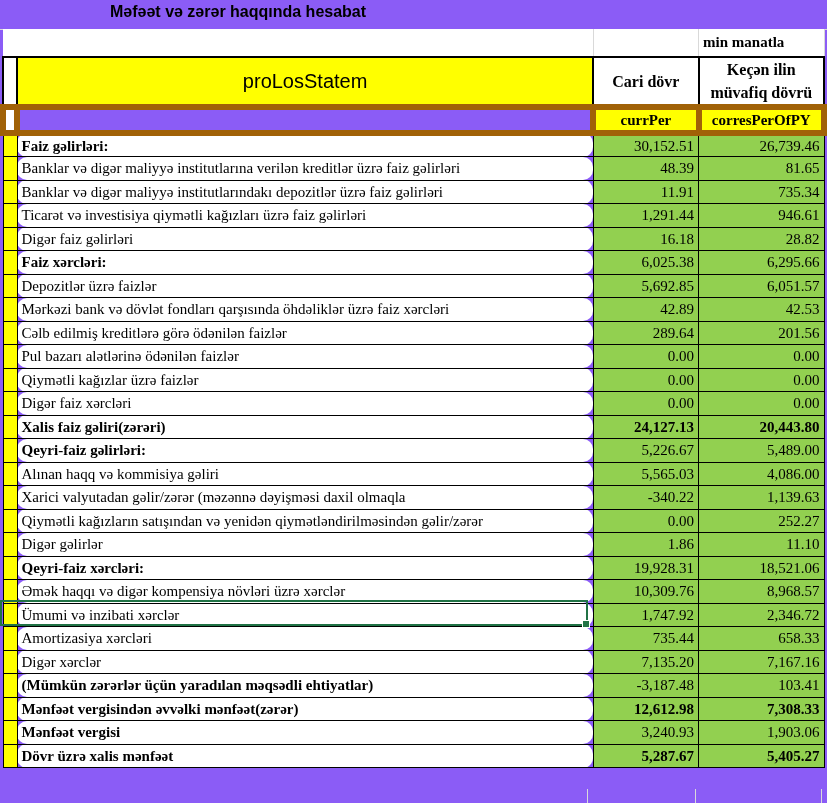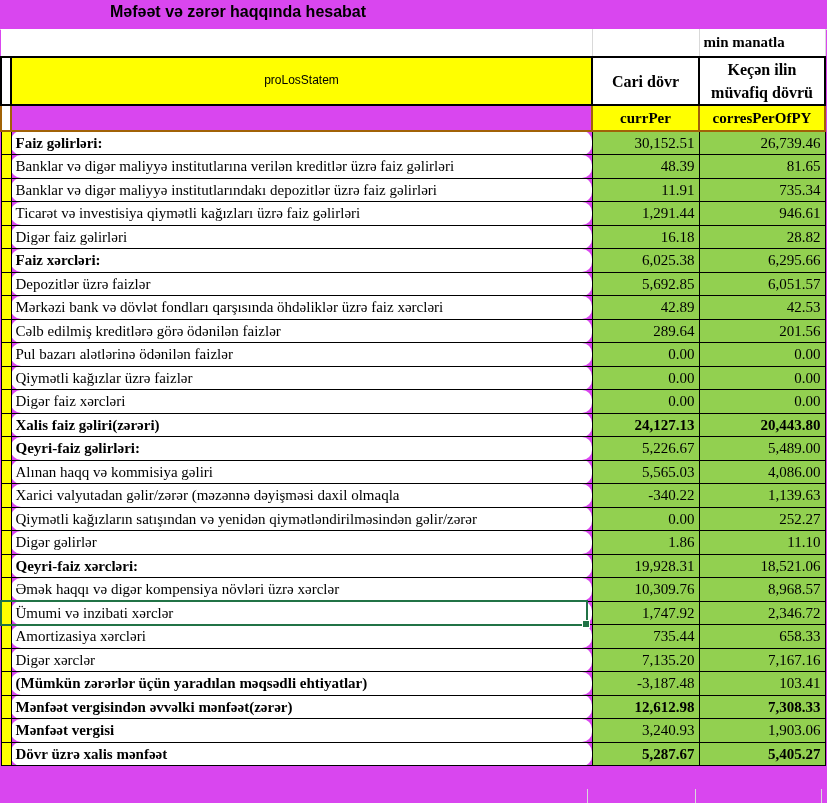--- a/index.html
+++ b/index.html
@@ -1,38 +1,38 @@
 <!DOCTYPE html>
 <html><head>
 <meta charset="utf-8">
 <style>
   html,body{margin:0;padding:0;background:#fff;}
-  #canvas{position:relative;width:827px;height:803px;background:#d946ef;overflow:hidden;
+  #canvas{position:relative;width:827px;height:803px;background:#8b5cf6;overflow:hidden;
           font-family:"Liberation Serif","DejaVu Serif",serif;color:#000;}
   .title{position:absolute;left:110px;top:3px;font-family:"Liberation Sans","DejaVu Sans",sans-serif;
          font-weight:bold;font-size:16px;}
   .hline{position:absolute;left:0;top:29px;width:827px;height:1px;background:#d9d9d9;}
   table.sheet{position:absolute;left:0;top:29px;border-collapse:collapse;table-layout:fixed;}
   col.c-strip{width:4px;} col.c-label{width:581px;} col.c-cur{width:107px;} col.c-prev{width:126px;}
   td{padding:0 4px;font-size:15px;line-height:1.15;overflow:hidden;white-space:nowrap;}
   
   tr.r-unit{height:28px;}
   tr.r-unit td{border:none;background:#fff;}
   tr.r-unit td.g-l{border-left:1px solid #d9d9d9;}
   tr.r-unit td.g-r{border-right:1px solid #d9d9d9;}
   .unit-note{font-weight:bold;}
   
   tr.r-head{height:48px;}
   tr.r-head td{border:2px solid #000;}
   .cell-yellow{background:#ffff00;}
-  .head-label{font-family:"Liberation Sans","DejaVu Sans",sans-serif;font-size:12px;text-align:center;}
+  .head-label{font-family:"Liberation Sans","DejaVu Sans",sans-serif;font-size:20px;text-align:center;}
   .head-col{background:#fff;text-align:center;font-weight:bold;font-size:16px;white-space:normal;line-height:1.45;}
   
   tr.r-sub{height:26px;}
-  tr.r-sub td{border:2px solid #a16207;margin-left:12px;}
+  tr.r-sub td{border:6px solid #a16207;margin-left:12px;}
   .sub-code{text-align:center;font-weight:bold;font-size:15px;}
   
   tr.r-data{height:23.5px;}
   tr.r-data td{border:1px solid #000;}
   td.strip{background:#ffff00;padding:0;}
   tr.r-unit td.strip-white, tr.r-head td.strip-white, tr.r-sub td.strip-white{background:#fff;}
   td.lbl{background:#fff;text-align:left;border-radius:10px;}
   td.val{background:#92d050;text-align:right;}
   td.b{font-weight:bold;}
   

